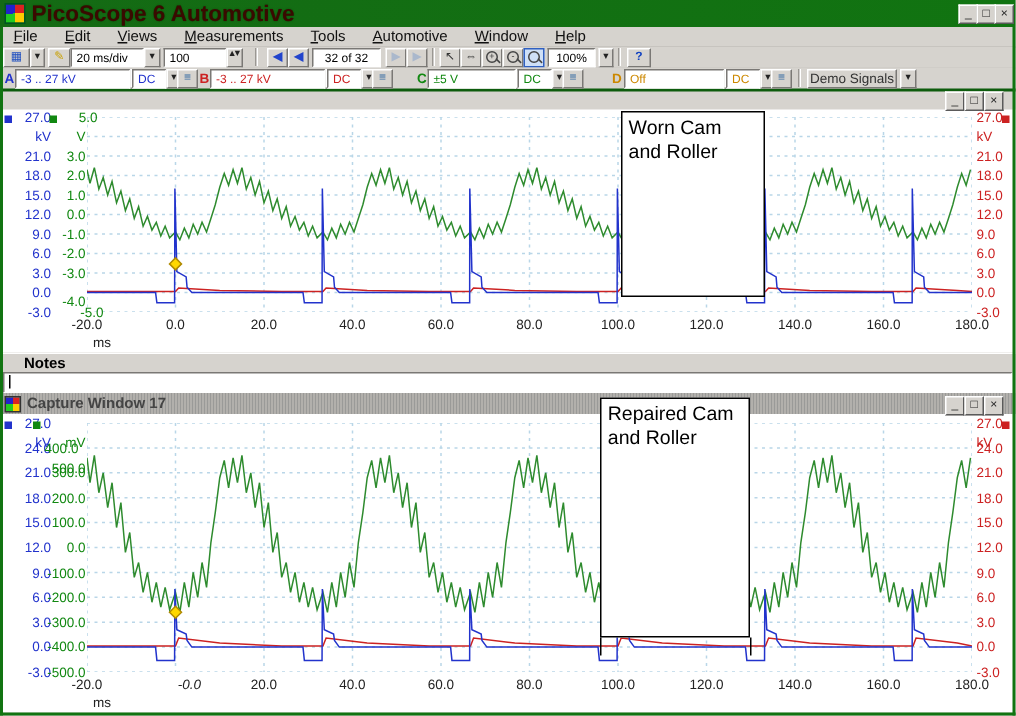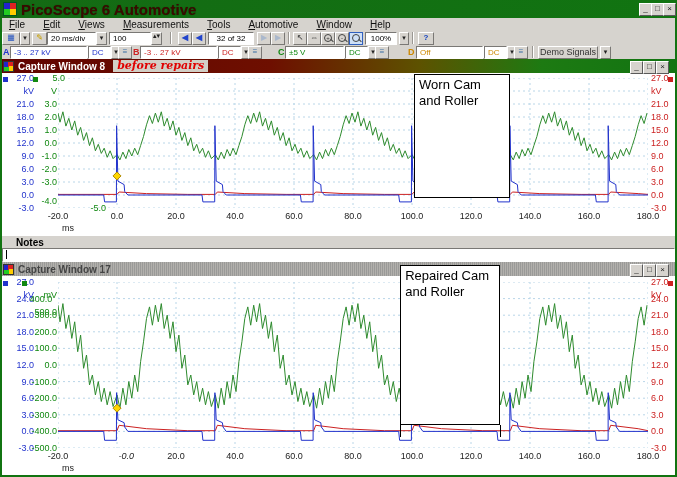--- a/index.html
+++ b/index.html
@@ -137,25 +137,20 @@
       <div class="sk" style="left: 416px; width: 62px; padding-left: 3px; font-size: 8px; color: rgb(204, 136, 0);">Off</div>
       <div class="tb caret" style="left: 483px; width: 8px;">▾</div>
       <div class="sk" style="left: 484px; width: 18px; padding-left: 3px; font-size: 8px; color: rgb(204, 136, 0);">DC</div>
       <div class="tb caret" style="left: 507px; width: 8px;">▾</div>
       <div class="tb" style="left: 514px; width: 12px; color: rgb(58, 110, 165);">≡</div>
       <div class="sep" style="left: 532px;"></div>
       <div class="tb" style="left: 538px; width: 58px; font-size: 9px; line-height: 11px;">Demo Signals</div>
       <div class="tb caret" style="left: 600px; width: 9px;">▾</div>
     </div>
 
-  <div class="abs cap1">
-    <div class="capicon"></div>
-    <span class="captext1">Capture Window 8</span>
-    <span class="capnote">before repairs</span>
-  </div>
   <div class="abs winbtn" style="left:630px;top:61px;z-index:7">_</div>
   <div class="abs winbtn" style="left:643px;top:61px;z-index:7">□</div>
   <div class="abs winbtn" style="left:656px;top:61px;z-index:7">×</div>
   <div class="abs chartarea" style="left:0;top:73px;width:677px;height:162px"></div>
 
   <div class="abs notehdr">
     <span>Notes</span>
   </div>
   <div class="abs notefield">
     <div class="abs" style="left:3px;top:1px;width:1px;height:9px;background:#000"></div>
@@ -214,21 +209,21 @@
     <div class="ylab abs" style="left: 2px; top: 87px; width: 32px; text-align: right; color: rgb(34, 51, 204);">kV</div>
     <div class="ylab abs" style="left: 33px; top: 74px; width: 32px; text-align: right; color: rgb(17, 136, 17);">5.0</div>
     <div class="ylab abs" style="left: 25px; top: 100px; width: 32px; text-align: right; color: rgb(17, 136, 17);">3.0</div>
     <div class="ylab abs" style="left: 25px; top: 113px; width: 32px; text-align: right; color: rgb(17, 136, 17);">2.0</div>
     <div class="ylab abs" style="left: 25px; top: 126px; width: 32px; text-align: right; color: rgb(17, 136, 17);">1.0</div>
     <div class="ylab abs" style="left: 25px; top: 139px; width: 32px; text-align: right; color: rgb(17, 136, 17);">0.0</div>
     <div class="ylab abs" style="left: 25px; top: 152px; width: 32px; text-align: right; color: rgb(17, 136, 17);">-1.0</div>
     <div class="ylab abs" style="left: 25px; top: 165px; width: 32px; text-align: right; color: rgb(17, 136, 17);">-2.0</div>
     <div class="ylab abs" style="left: 25px; top: 178px; width: 32px; text-align: right; color: rgb(17, 136, 17);">-3.0</div>
     <div class="ylab abs" style="left: 25px; top: 197px; width: 32px; text-align: right; color: rgb(17, 136, 17);">-4.0</div>
-    <div class="ylab abs" style="left: 25px; top: 204px; width: 56px; text-align: right; color: rgb(17, 136, 17); margin-left: 25px;">-5.0</div>
+    <div class="ylab abs" style="left: 25px; top: 204px; width: 44px; text-align: right; color: rgb(17, 136, 17);">-5.0</div>
     <div class="ylab abs" style="left: 25px; top: 87px; width: 32px; text-align: right; color: rgb(17, 136, 17);">V</div>
     <div class="ylab abs" style="left: 651px; top: 74px; width: 25px; text-align: left; color: rgb(204, 34, 34);">27.0</div>
     <div class="ylab abs" style="left: 651px; top: 100px; width: 25px; text-align: left; color: rgb(204, 34, 34);">21.0</div>
     <div class="ylab abs" style="left: 651px; top: 113px; width: 25px; text-align: left; color: rgb(204, 34, 34);">18.0</div>
     <div class="ylab abs" style="left: 651px; top: 126px; width: 25px; text-align: left; color: rgb(204, 34, 34);">15.0</div>
     <div class="ylab abs" style="left: 651px; top: 139px; width: 25px; text-align: left; color: rgb(204, 34, 34);">12.0</div>
     <div class="ylab abs" style="left: 651px; top: 152px; width: 25px; text-align: left; color: rgb(204, 34, 34);">9.0</div>
     <div class="ylab abs" style="left: 651px; top: 165px; width: 25px; text-align: left; color: rgb(204, 34, 34);">6.0</div>
     <div class="ylab abs" style="left: 651px; top: 178px; width: 25px; text-align: left; color: rgb(204, 34, 34);">3.0</div>
     <div class="ylab abs" style="left: 651px; top: 191px; width: 25px; text-align: left; color: rgb(204, 34, 34);">0.0</div>

